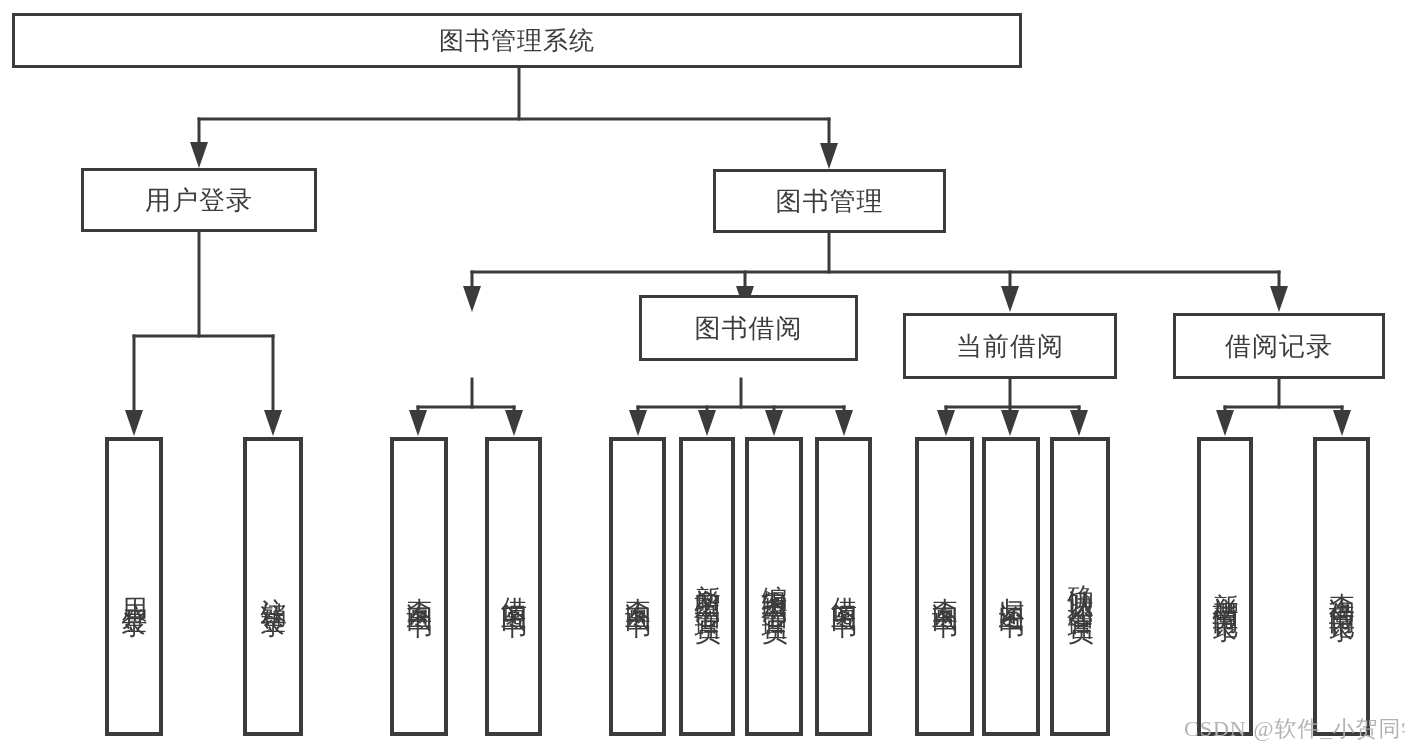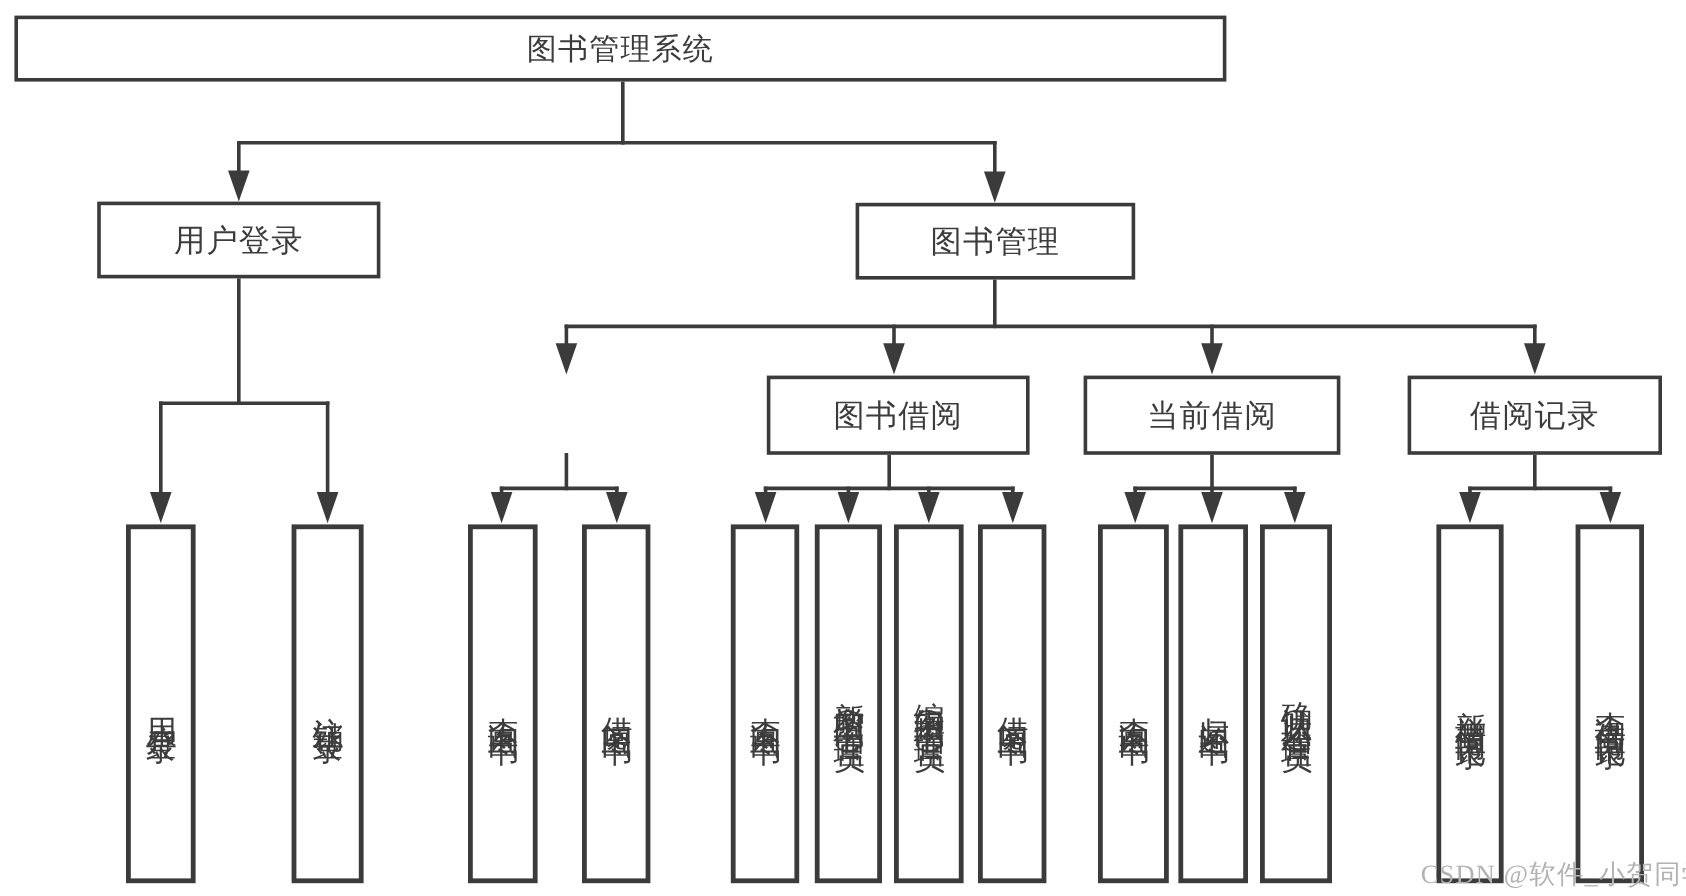--- a/index.html
+++ b/index.html
@@ -119,21 +119,21 @@
       <polygon points="1216,410 1234,410 1225,436"></polygon>
       <polygon points="1333,410 1351,410 1342,436"></polygon>
     </g>
   </svg>
 
   <div class="node root" style="left:12px;top:13px;width:1010px;height:55px;">图书管理系统</div>
 
   <div class="node" style="left:81px;top:168px;width:236px;height:64px;">用户登录</div>
   <div class="node" style="left:713px;top:169px;width:233px;height:64px;">图书管理</div>
 
-  <div class="node" style="left:639px;top:313px;width:219px;height:66px;">图书借阅</div>
+  <div class="node" style="left:639px;top:295px;width:219px;height:66px;">图书借阅</div>
   <div class="node" style="left:903px;top:313px;width:214px;height:66px;">当前借阅</div>
   <div class="node" style="left:1173px;top:313px;width:212px;height:66px;">借阅记录</div>
 
   <div class="node leaf" style="left:105px;top:437px;width:58px;height:299px;">用户登录</div>
   <div class="node leaf" style="left:243px;top:437px;width:60px;height:299px;">注销登录</div>
 
   <div class="node leaf" style="left:390px;top:437px;width:58px;height:299px;">查询图书</div>
   <div class="node leaf" style="left:485px;top:437px;width:57px;height:299px;">借阅图书</div>
 
   <div class="node leaf" style="left:609px;top:437px;width:57px;height:299px;">查询图书</div>

